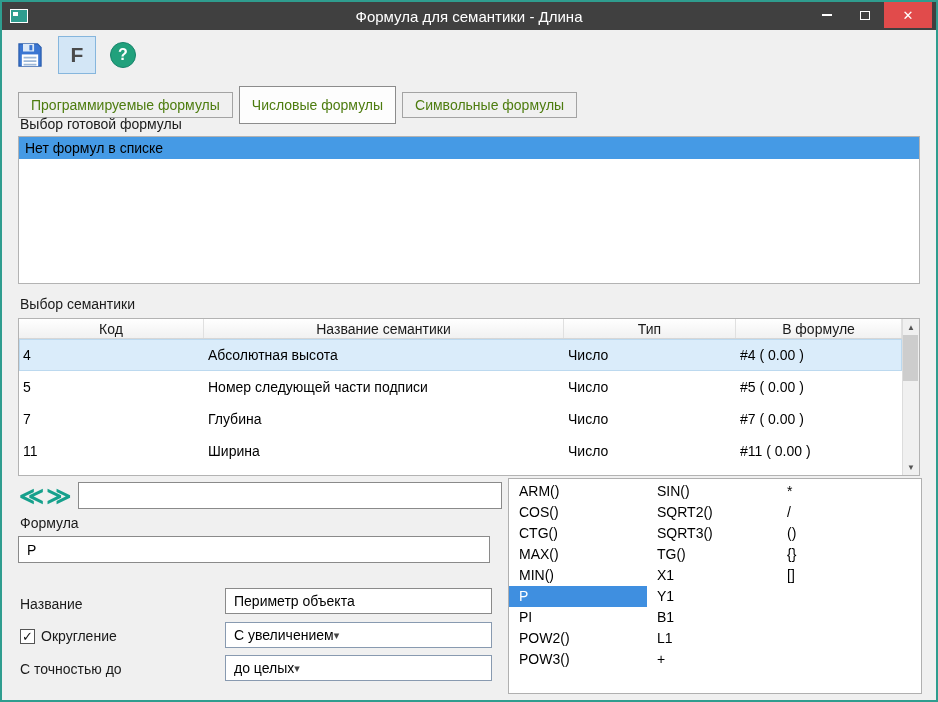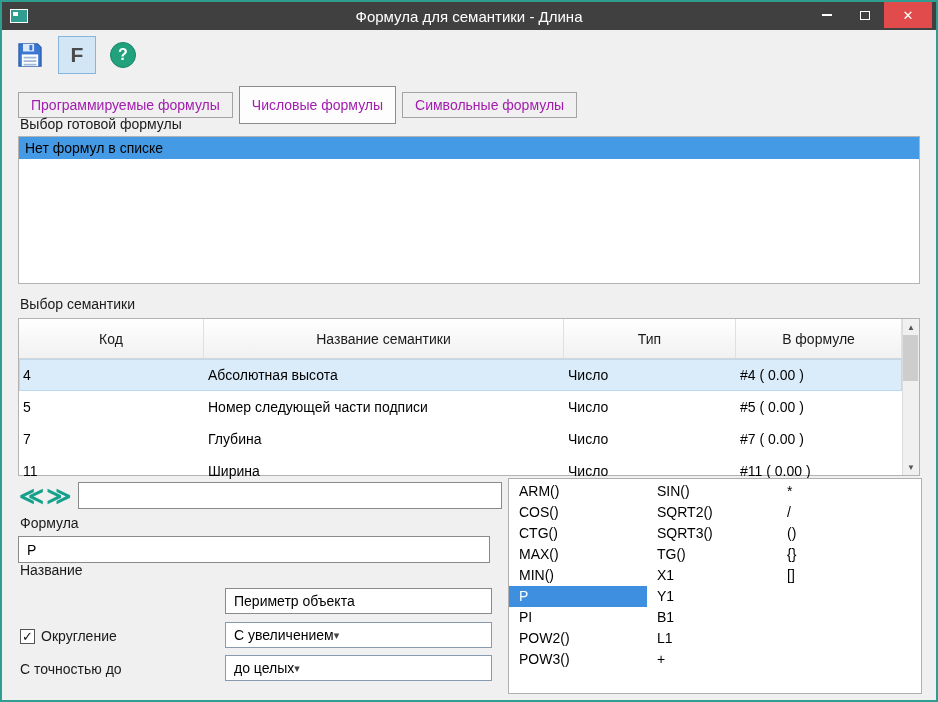--- a/index.html
+++ b/index.html
@@ -43,21 +43,21 @@
     font-size:21px; font-weight:bold; color:#4a4a4a;
   }
   .help-btn {
     width:26px; height:26px; border-radius:50%; background:#21a17c;
     color:#fff; font-weight:bold; font-size:16px; border:1px solid #15836a;
   }
   
   .tabs { position:absolute; top:84px; left:16px; display:flex; align-items:center; gap:6px; }
   .tab {
     height:26px; padding:0 12px; display:flex; align-items:center;
-    background:#f0f0f0; border:1px solid #a3a3a3; font-size:14px; color:#a21caf;
+    background:#f0f0f0; border:1px solid #a3a3a3; font-size:14px; color:#4d7c0f;
   }
   .tab.active { height:38px; background:#fdfdfd; border-color:#8c8c8c; }
   
   .sect-label { position:absolute; font-size:14px; color:#1a1a1a; }
   
   .listbox {
     position:absolute; top:134px; left:16px; width:902px; height:148px;
     background:#ffffff; border:1px solid #b3b3b3;
   }
   .listbox .item {
@@ -65,21 +65,21 @@
   }
   .listbox .item.selected { background:#459ae5; color:#000000; }
   
   .sem-table {
     position:absolute; top:316px; left:16px; width:902px; height:158px;
     background:#ffffff; border:1px solid #b3b3b3; display:flex;
   }
   .sem-cols { width:883px; }
   .sem-header {
     display:grid; grid-template-columns:185px 360px 172px 166px;
-    height:40px; background:linear-gradient(#ffffff,#f1f1f1);
+    height:20px; background:linear-gradient(#ffffff,#f1f1f1);
     border-bottom:1px solid #d6d6d6;
   }
   .sem-header .hcell {
     display:flex; align-items:center; justify-content:center;
     font-size:14px; color:#1a1a1a; border-right:1px solid #e0e0e0;
   }
   .sem-row {
     display:grid; grid-template-columns:185px 360px 172px 166px;
     height:32px; align-items:center; font-size:14px; color:#000;
   }
@@ -287,21 +287,21 @@
     <div class="fn-row">
       <div class="fn-cell">POW3()</div>
       <div class="fn-cell">+</div>
       <div class="fn-cell"></div>
     </div>
   </div>
 
   <div class="sect-label" style="top:513px; left:18px;">Формула</div>
   <input class="txt-input" style="top: 534px; left: 16px; width: 472px; height: 27px;" type="text" value="P">
 
-  <div class="sect-label" style="top:560px; left:18px;text-align:center;">Название</div>
+  <div class="sect-label" style="top:594px; left:18px;text-align:center;">Название</div>
   <input class="txt-input" style="top: 586px; left: 223px; width: 267px; height: 26px;" type="text" value="Периметр объекта">
 
   <div class="check-row" style="top:626px; left:18px;">
     <div class="checkbox">
       <span>✓</span>
     </div>
     <span class="sect-label" style="position:static;">Округление</span>
   </div>
   <div class="dropdown" style="top:620px; left:223px; width:267px; height:26px;">
     <span>С увеличением</span>

